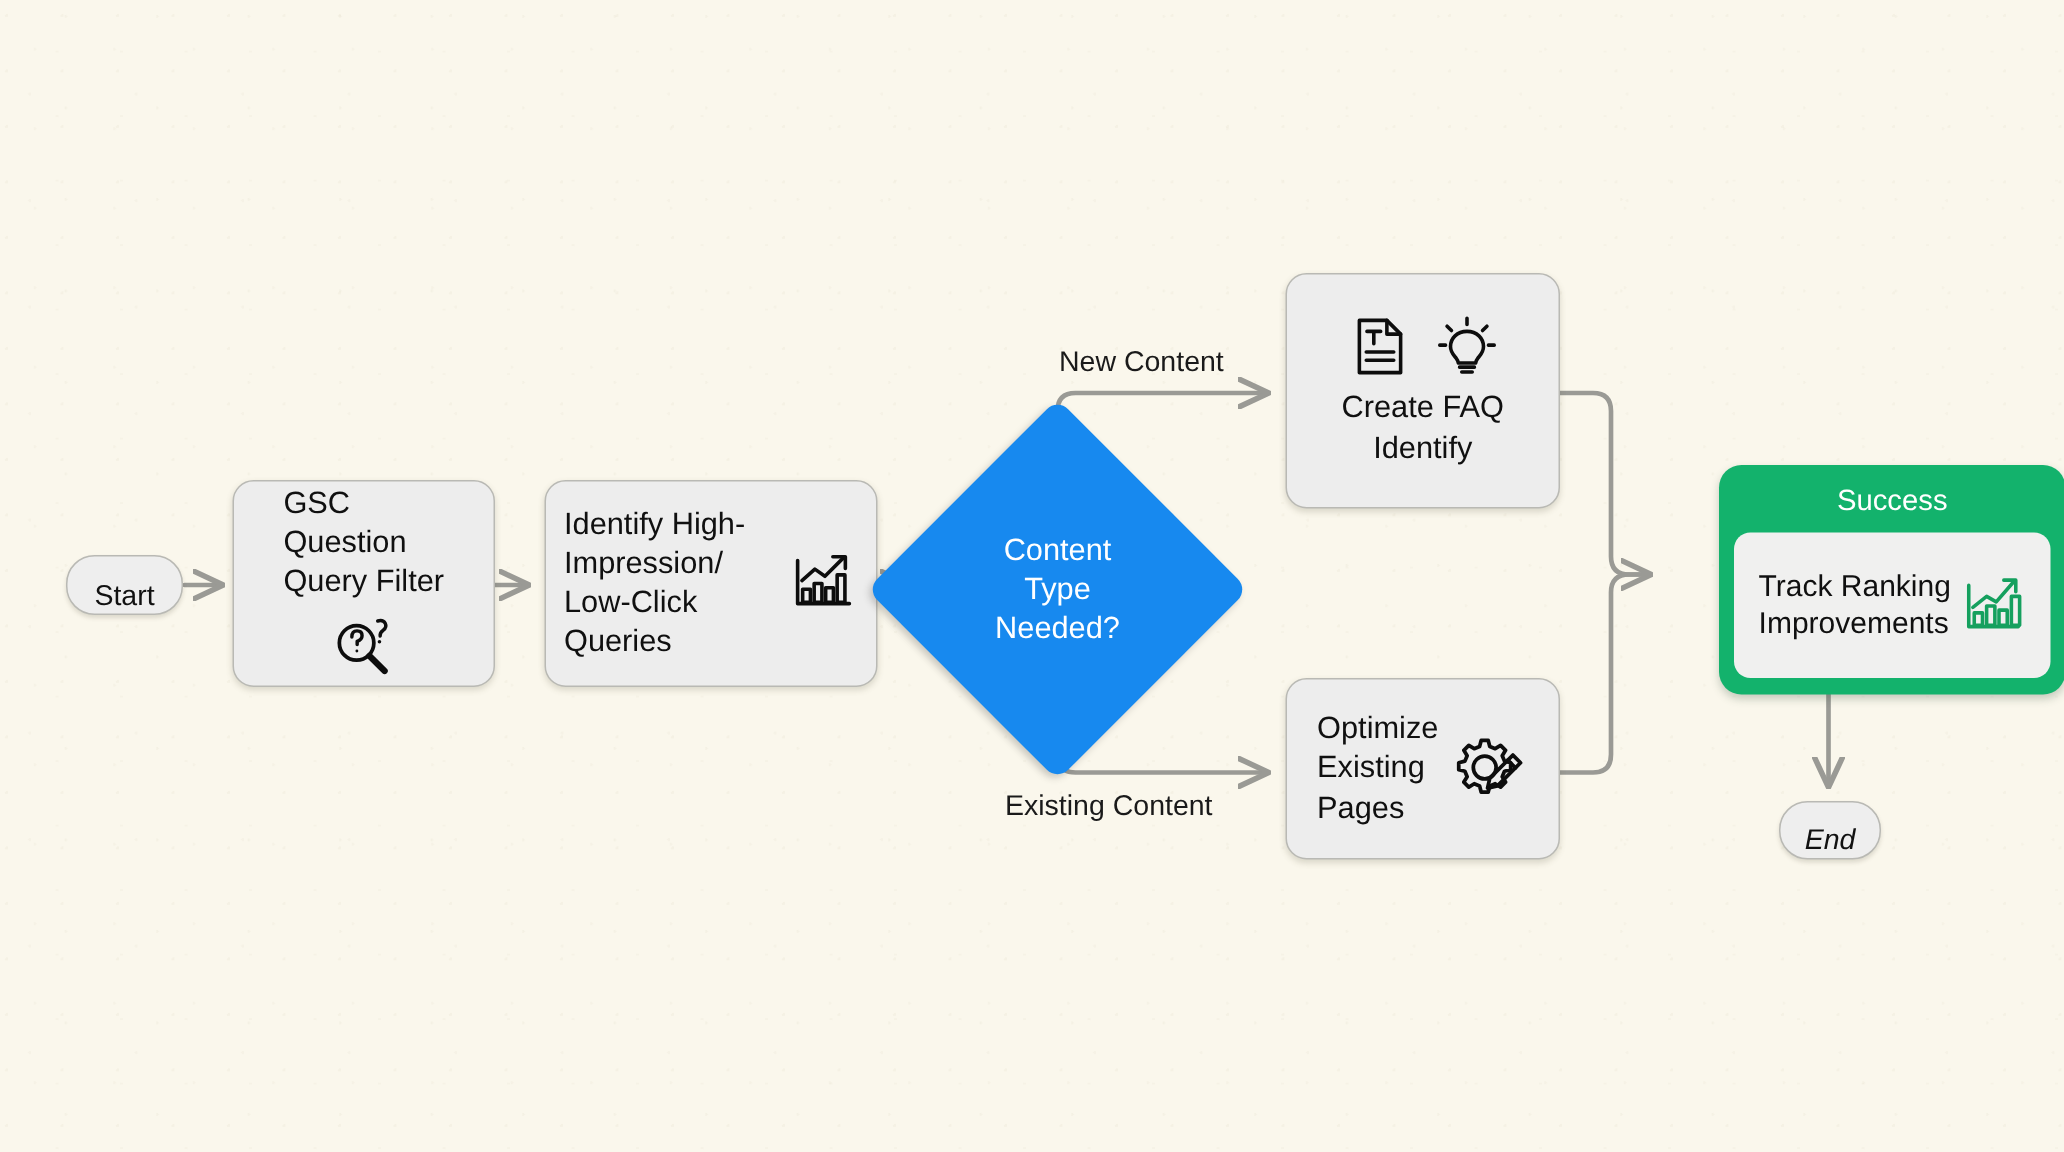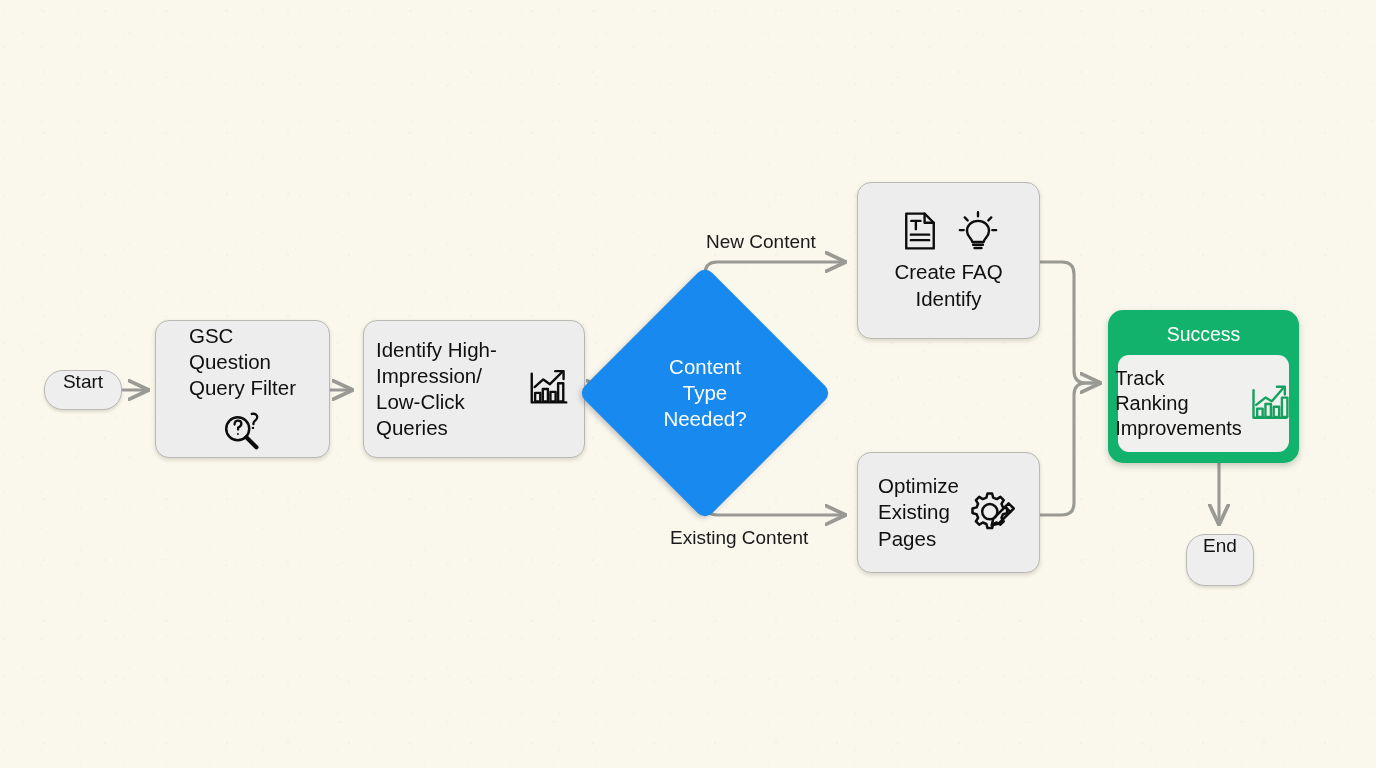--- a/index.html
+++ b/index.html
@@ -45,21 +45,21 @@
     position: absolute;
     box-sizing: border-box;
   }
 
   
   .terminal {
     background: #eeeeee;
     border: 1.6px solid #b9b9b4;
     border-radius: 19px;
     display: flex;
-    align-items: flex-start;
+    align-items: flex-end;
     justify-content: center;
     color: #111111;
     font-size: 19px;
     box-shadow: 0 2px 3px rgba(90,84,60,0.18);
   }
 
   
   .process {
     background: #ededed;
     border: 1.6px solid #b9b9b4;
@@ -283,36 +283,36 @@
                  l -1.1 -4.1 l -3.6 -1.5 l -3.6 2.2 l -3.3 -3.3 l 2.2 -3.6
                  l -1.5 -3.6 l -4.1 -1.1 l 0 -4.6 l 4.1 -1.1 l 1.5 -3.6
                  l -2.2 -3.6 l 3.3 -3.3 l 3.6 2.2 l 3.6 -1.5 Z"></path>
         <circle cx="22.8" cy="24.7" r="7.6"></circle>
         <path d="M 41.6 16.4 l 5.1 5.1 l -15.4 15.4 l -6.6 1.5 l 1.5 -6.6 Z"></path>
         <path d="M 38.2 19.8 l 5.1 5.1"></path>
       </g>
     </svg>
   </div>
 
-  <div class="node success-group" style="left:1108px; top:310px; width:191px; height:153px;">
+  <div class="node success-group" style="left:1146px; top:310px; width:231px; height:153px;">
     <div class="glabel">Success</div>
     <div class="success-inner">
       <span class="ptext">Track Ranking
 Improvements</span>
       <svg class="icon" width="44" height="44" viewBox="0 0 48 48">
         <g fill="none" stroke="#15a05e" stroke-width="2.6" stroke-linecap="round" stroke-linejoin="round">
           <path d="M 6 9 L 6 39 L 42 39"></path>
           <rect x="10" y="29" width="6" height="9"></rect>
           <rect x="19" y="24" width="6" height="14"></rect>
           <rect x="28" y="27" width="6" height="11"></rect>
           <rect x="37" y="17" width="6" height="21"></rect>
           <path d="M 9 25 L 19 17 L 26 21 L 39 6"></path>
           <path d="M 31.5 5.2 L 40.2 5.2 L 40.2 13.6"></path>
         </g>
       </svg>
     </div>
   </div>
 
-  <div class="node terminal" style="left:1186px; top:534px; width:68px; height:52px;">
+  <div class="node terminal" style="left:1186px; top:534px; width:68px; height:39px;font-style:italic;">
     <span>End</span>
   </div>
 
 </div>
 
 </body></html>

